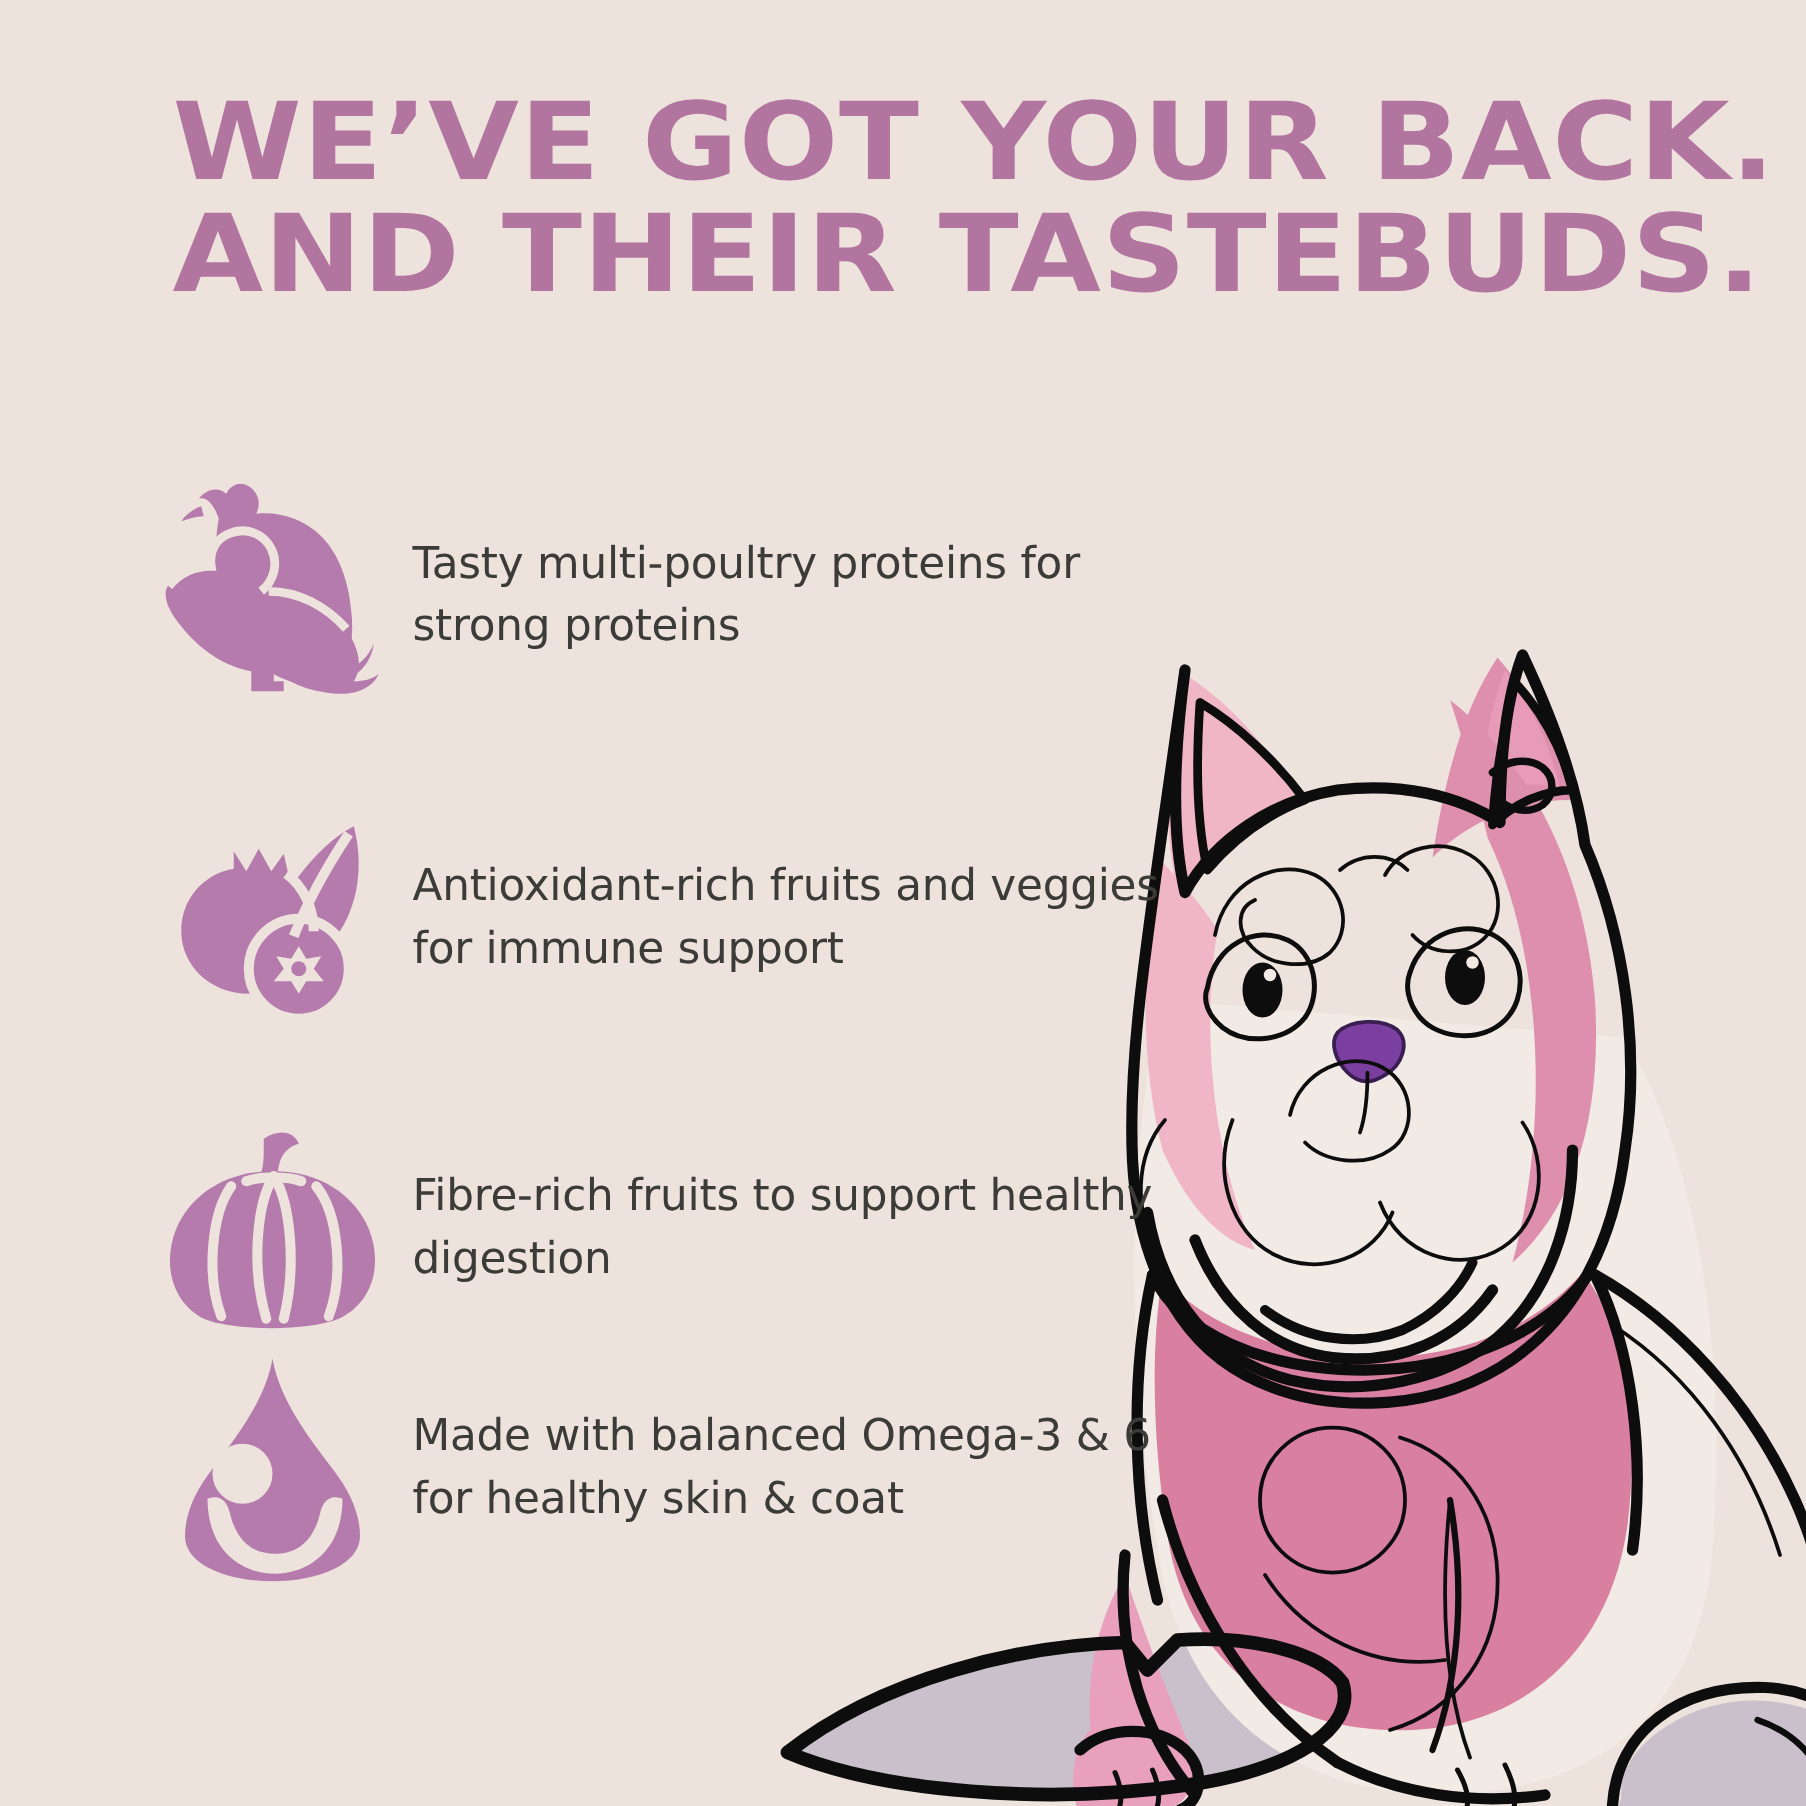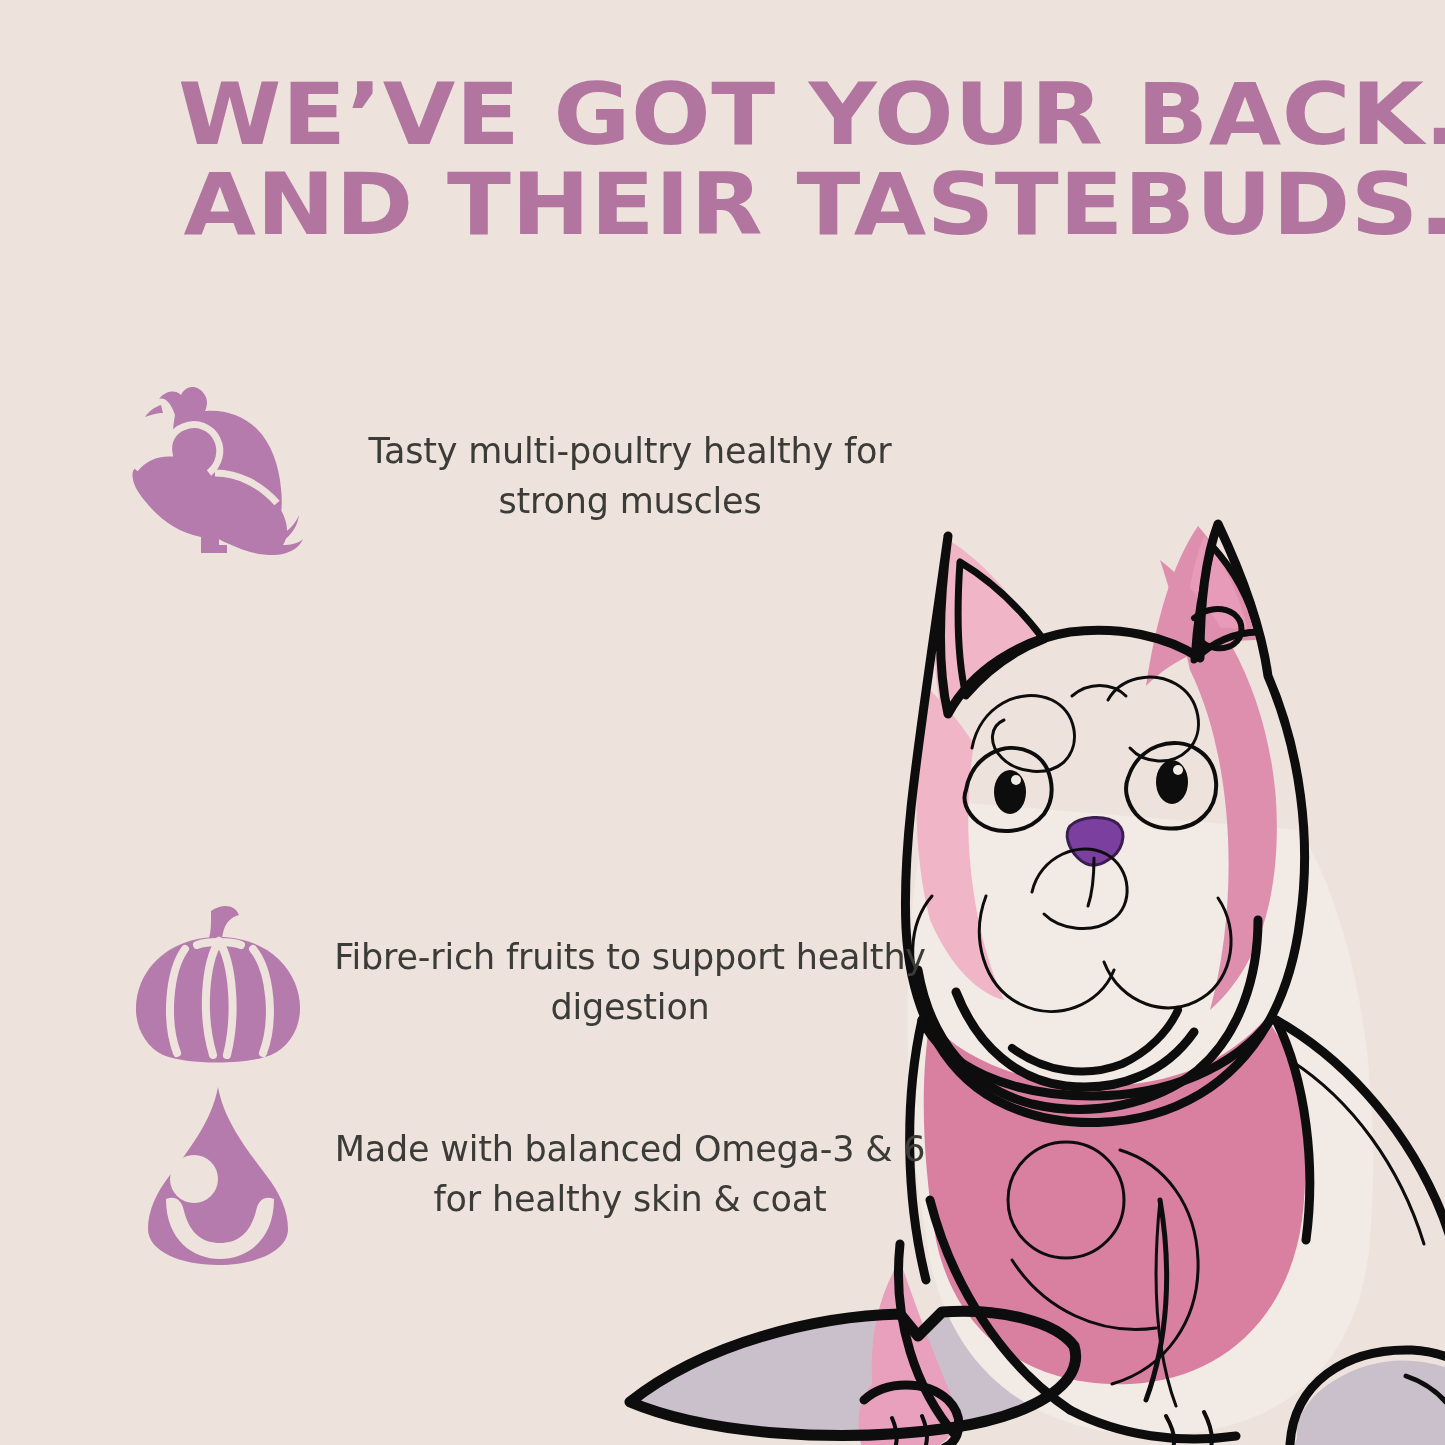--- a/index.html
+++ b/index.html
@@ -2,21 +2,21 @@
 <html><head>
 <meta charset="utf-8">
 <style>
   html,body{margin:0;padding:0;}
   body{
     width:1445px;height:1445px;
     background:#EDE3DC;
     font-family:"Liberation Sans", sans-serif;
     overflow:hidden;
   }
-  .page{position:relative;width:1445px;height:1445px;overflow:hidden;background:#EDE3DC;text-align:center;}
+  .page{position:relative;width:1445px;height:1445px;overflow:hidden;background:#EDE3DC;}
 
   
   .headline{
     position:absolute;
     left:138px; top:72px;
     width:1250px;
     color:#B2759F;
     font-family:"DejaVu Sans", sans-serif;
     font-weight:700;
     font-size:86px;
@@ -169,23 +169,45 @@
             <path d="M44 30 C40 18 34 12 28 14 C34 6 44 4 50 10 C54 2 62 0 68 4 C76 9 78 18 74 26 C92 24 112 30 126 44 C140 58 148 80 150 104 C152 120 150 138 144 152 C156 148 164 140 168 130 C166 146 154 158 138 162 C120 166 100 162 84 152 C66 140 54 120 48 98 C42 74 40 50 44 30 Z M30 20 C24 22 18 26 14 32 C20 30 26 28 32 28 Z"></path>
 
             <path d="M2 86 C8 76 22 68 36 68 C34 58 40 48 50 44 C62 39 76 44 82 54 C88 64 86 78 78 86 C102 86 126 96 142 114 C156 130 160 148 152 160 C160 160 168 158 172 154 C168 164 156 170 142 170 C124 170 104 164 88 152 L88 160 L96 160 L96 168 L70 168 L70 152 C48 148 28 134 14 116 C4 104 0 94 2 86 Z"></path>
           </g>
           <g fill="none" stroke="#EDE3DC" stroke-width="7">
             <path d="M4 84 C12 74 24 68 38 68 C36 56 42 46 52 42 C66 36 80 42 86 54 C92 66 88 80 78 88"></path>
             <path d="M84 88 C108 88 130 100 146 118"></path>
           </g>
         </svg>
       </span>
-      <span class="ftext">Tasty multi-poultry healthy for strong muscles</span>
-    </div>
-
+      <span class="ftext">Tasty multi-poultry proteins for strong proteins</span>
+    </div>
+
+    <div class="feature f2">
+      <span class="icon-wrap">
+        <svg width="175" height="165" viewBox="0 0 175 165" xmlns="http://www.w3.org/2000/svg">
+          <g fill="#B57BAC">
+
+            <path d="M152 8 C160 38 156 72 138 96 C124 114 104 122 88 118 C84 96 92 70 108 48 C120 32 136 16 152 8 Z"></path>
+
+            <path d="M56 28 L66 44 L76 26 L86 44 L96 30 L100 48 C114 56 122 74 122 92 C122 120 98 142 68 142 C38 142 14 120 14 92 C14 66 32 46 56 42 Z"></path>
+
+            <circle cx="108" cy="122" r="38"></circle>
+          </g>
+          <g fill="none" stroke="#EDE3DC" stroke-width="8">
+            <path d="M98 46 C112 56 120 74 120 92"></path>
+            <path d="M148 14 C132 38 116 66 104 96"></path>
+            <circle cx="108" cy="122" r="40"></circle>
+          </g>
+          <path d="M108 104 L114 114 L126 112 L120 122 L128 132 L114 132 L108 142 L102 132 L88 132 L96 122 L90 112 L102 114 Z" fill="#EDE3DC"></path>
+          <circle cx="108" cy="122" r="6" fill="#B57BAC"></circle>
+        </svg>
+      </span>
+      <span class="ftext">Antioxidant-rich fruits and veggies for immune support</span>
+    </div>
 
     <div class="feature f3">
       <span class="icon-wrap">
         <svg width="175" height="165" viewBox="0 0 175 165" xmlns="http://www.w3.org/2000/svg">
           <g fill="#B57BAC">
 
             <path d="M80 10 C92 2 104 4 108 14 C100 16 94 22 92 32 C90 42 88 48 84 52 L72 48 C78 42 80 32 80 20 Z"></path>
 
             <path d="M88 36 C124 36 152 54 164 82 C176 112 166 142 140 154 C116 164 56 164 32 154 C8 142 -2 112 10 82 C22 54 50 36 88 36 Z"></path>
           </g>

